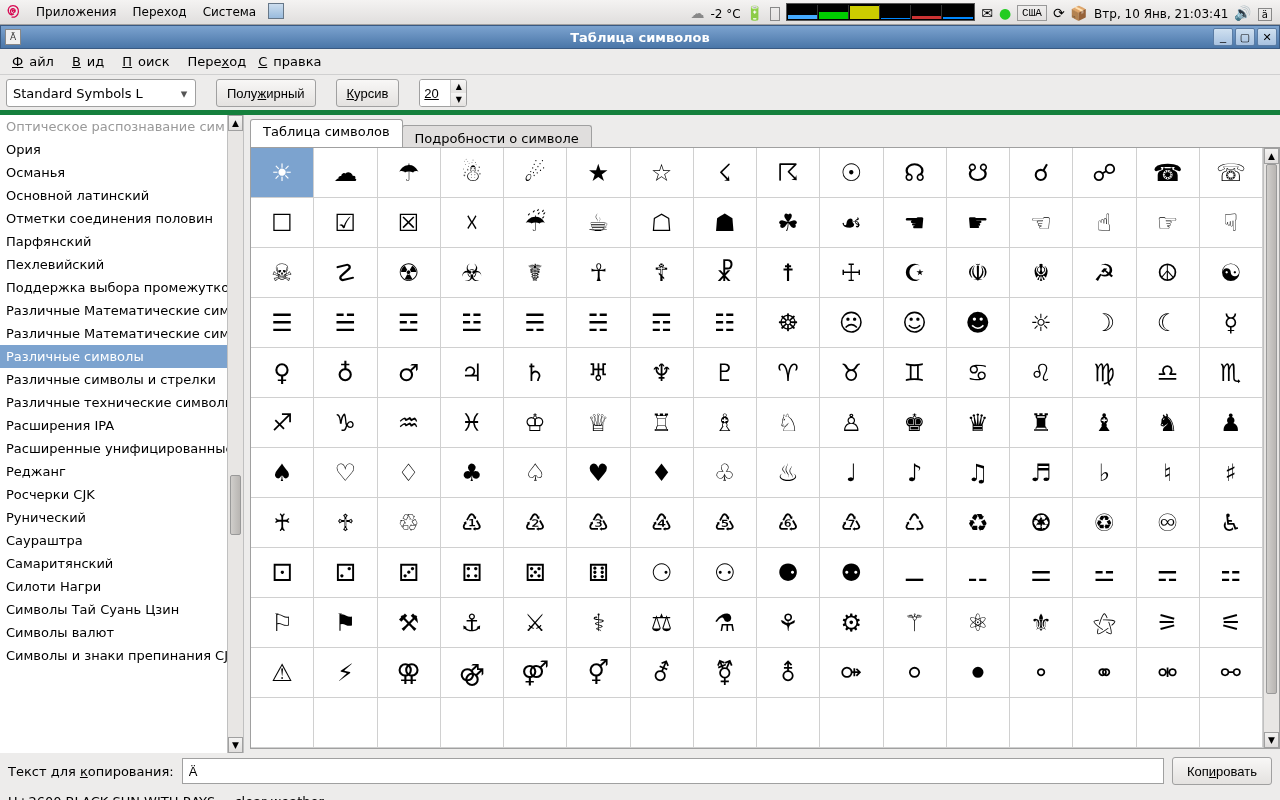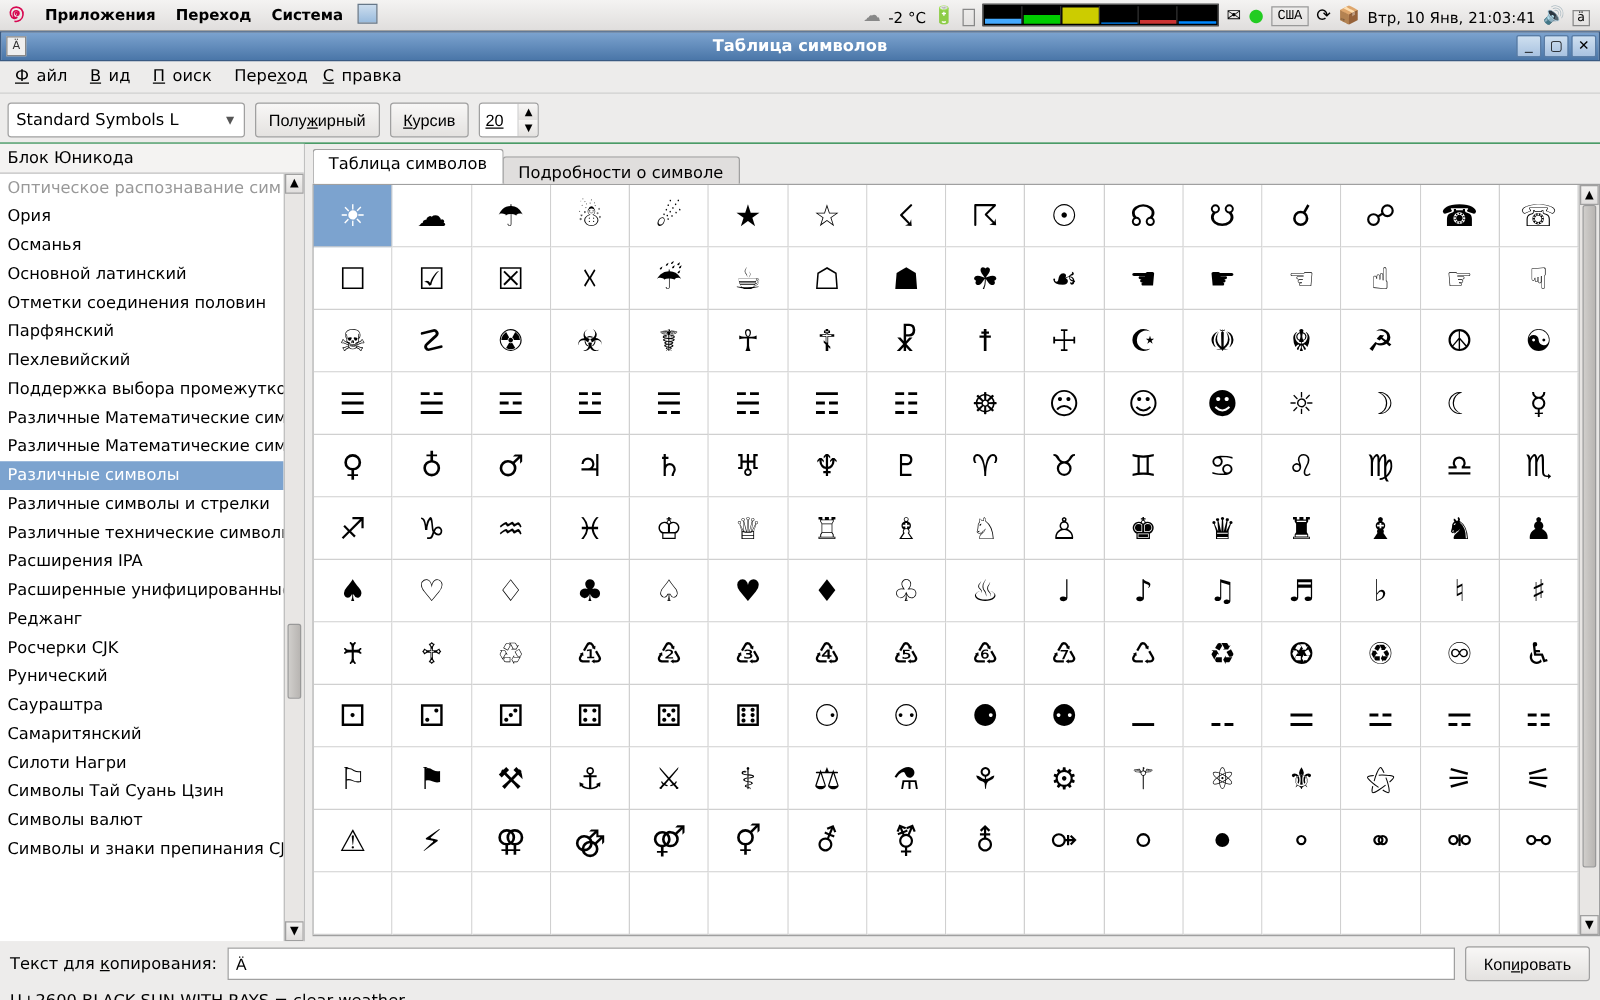--- a/index.html
+++ b/index.html
@@ -2,41 +2,41 @@
 <html><head>
 <meta charset="utf-8">
 <style>
   * { box-sizing: border-box; margin: 0; padding: 0; }
   body { font-family: "DejaVu Sans", Arial, sans-serif; font-size: 13px; background: #edeceb; width: 1280px; height: 800px; overflow: hidden; color: #000; }
   
   
   .top-panel { height: 25px; background: linear-gradient(#f4f3f2, #e0dedd); border-bottom: 1px solid #a0a0a0; display: flex; align-items: center; padding: 0 4px; font-size: 12px; }
   .top-panel .logo { width: 18px; height: 18px; margin-right: 6px; color: #d70751; font-weight: bold; }
   .top-panel .logo svg { width: 18px; height: 18px; }
-  .top-panel .menu-item { padding: 3px 8px; cursor: default; font-weight: bold; }
+  .top-panel .menu-item { padding: 3px 8px; cursor: default; }
   .top-panel .spacer { flex: 1; }
   .top-panel .tray { display: flex; align-items: flex-end; gap: 6px; padding-right: 4px; }
   .top-panel .tray span { display: inline-flex; align-items: center; }
   .clock { white-space: nowrap; }
   .tray-icon { font-size: 14px; }
   
   
   .titlebar { height: 24px; background: linear-gradient(#7ca3cf, #4a76a8); color: #fff; display: flex; align-items: center; border: 1px solid #3a5a82; position: relative; }
   .titlebar .win-icon { width: 16px; height: 16px; margin: 0 6px 0 4px; background: #efefef; border: 1px solid #888; font-size: 9px; display: flex; align-items: center; justify-content: center; color: #333; }
   .titlebar .title { position: absolute; left: 0; right: 0; text-align: center; font-weight: bold; pointer-events: none; }
   .titlebar .win-buttons { margin-left: auto; display: flex; gap: 2px; padding-right: 2px; z-index: 1; }
   .titlebar button { width: 20px; height: 18px; background: linear-gradient(#cfe0f0, #a8c2e0); border: 1px solid #5a7ca4; border-radius: 2px; font-size: 11px; line-height: 1; cursor: default; }
   
   
   .menubar { height: 26px; background: #edeceb; border-bottom: 1px solid #d0d0d0; display: flex; align-items: center; padding: 0 6px; font-size: 13px; }
   .menubar span { padding: 4px 6px; cursor: default; }
   .menubar u { text-decoration: underline; }
   
   
-  .toolbar { height: 40px; display: flex; align-items: flex-end; padding: 4px 6px; gap: 8px; border-bottom: 1px solid #15803d; }
+  .toolbar { height: 40px; display: flex; align-items: flex-start; padding: 4px 6px; gap: 20px; border-bottom: 5px solid #15803d; }
   .combo { display: flex; align-items: center; background: #fff; border: 1px solid #a0a0a0; border-radius: 3px; height: 28px; padding: 0 2px 0 6px; }
   .combo .arrow { width: 18px; text-align: center; color: #555; }
   .tbtn { height: 28px; padding: 0 10px; background: linear-gradient(#f8f7f6, #e4e2e0); border: 1px solid #a0a0a0; border-radius: 3px; cursor: default; font-size: 13px; }
   .tbtn u { text-decoration: underline; }
   .spin { display: flex; align-items: stretch; height: 28px; border: 1px solid #a0a0a0; border-radius: 3px; background: #fff; overflow: hidden; }
   .spin input { border: none; width: 30px; padding: 0 4px; font-size: 13px; outline: none; text-decoration: underline; }
   .spin .spin-btns { display: flex; flex-direction: column; width: 16px; border-left: 1px solid #ccc; }
   .spin .spin-btns span { flex: 1; font-size: 8px; display: flex; align-items: center; justify-content: center; background: linear-gradient(#f8f7f6, #e4e2e0); cursor: default; }
   
   
@@ -162,21 +162,20 @@
     <div class="spin-btns">
       <span>▲</span>
       <span>▼</span>
     </div>
   </div>
 </div>
 
 <div class="main">
 
   <div class="sidebar">
-    <div class="sidebar-header">Блок Юникода</div>
     <div class="sidebar-list">
       <ul>
           <li class="faded">Оптическое распознавание сим</li>
           <li>Ория</li>
           <li>Османья</li>
           <li>Основной латинский</li>
           <li>Отметки соединения половин</li>
           <li>Парфянский</li>
           <li>Пехлевийский</li>
           <li>Поддержка выбора промежутко</li>

